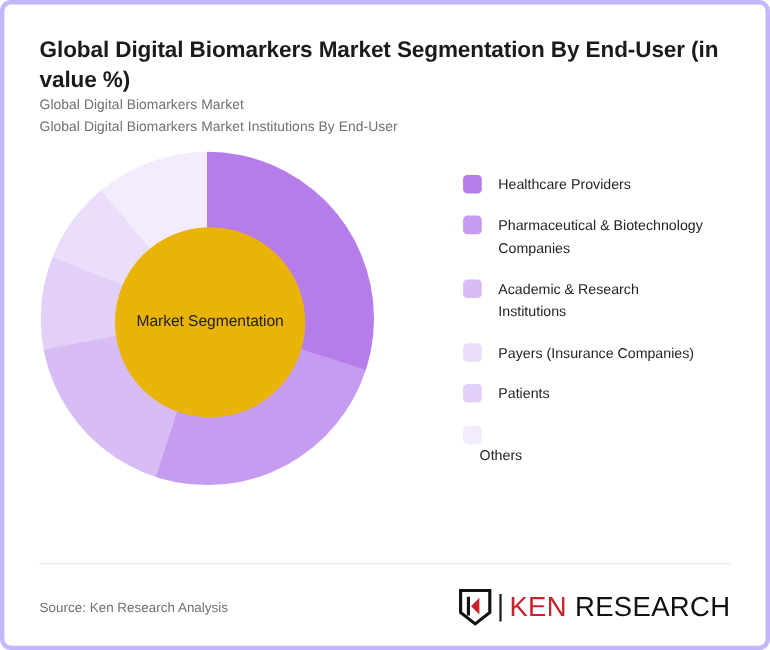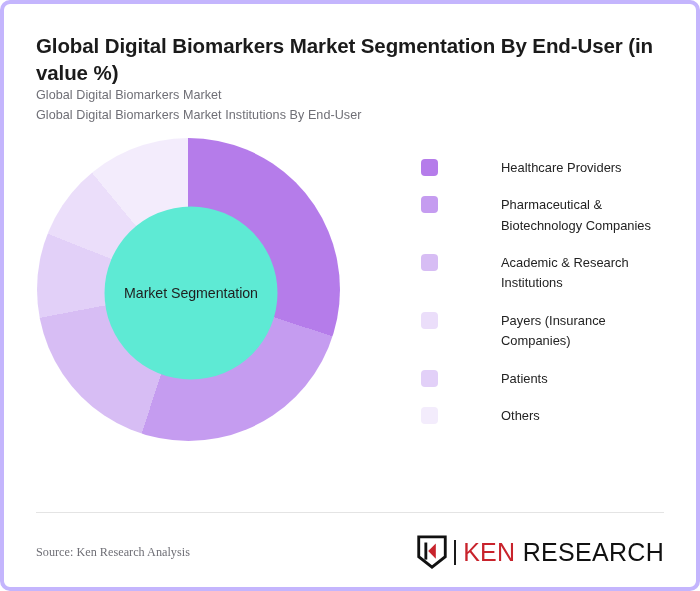--- a/index.html
+++ b/index.html
@@ -63,43 +63,42 @@
     border-radius: 50%;
   }
   .donut-hole {
     position: absolute;
     left: 50%;
     top: 50%;
     transform: translate(-50%, -50%);
     width: 173px;
     height: 173px;
     border-radius: 50%;
-    background: #5eead4;
+    background: #eab308;
     display: flex;
     align-items: center;
     justify-content: center;
   }
   .donut-center-label {
     font-size: 14.2px;
     color: #1f1f1f;
     letter-spacing: -0.05px;
     text-align: center;
   }
   .legend {
     flex: 1 1 auto;
     padding-top: 20px;
     padding-left: 75px;
   }
   .legend-item {
     display: flex;
     align-items: flex-start;
     margin-bottom: 17px;
-    gap: 48px;
-  }
-  .legend-item:last-child { margin-bottom: 0; }
+  }
+  .legend-item:last-child { margin-bottom: 0; flex-direction: column; }
   .legend-swatch {
     flex: 0 0 auto;
     width: 17px;
     height: 17px;
     border-radius: 4px;
     margin-top: 1px;
   }
   .legend-label {
     font-size: 12.9px;
     color: #232323;
@@ -123,21 +122,20 @@
     top: 528px;
     height: 40px;
     display: flex;
     align-items: center;
     justify-content: space-between;
   }
   .source-text {
     font-size: 12.2px;
     color: #6f6f76;
     letter-spacing: 0.02px;
-    font-family: Liberation Serif, serif;
   }
   .brand {
     display: flex;
     align-items: center;
   }
   .brand-mark {
     width: 34px;
     height: 36px;
     flex: 0 0 auto;
   }

